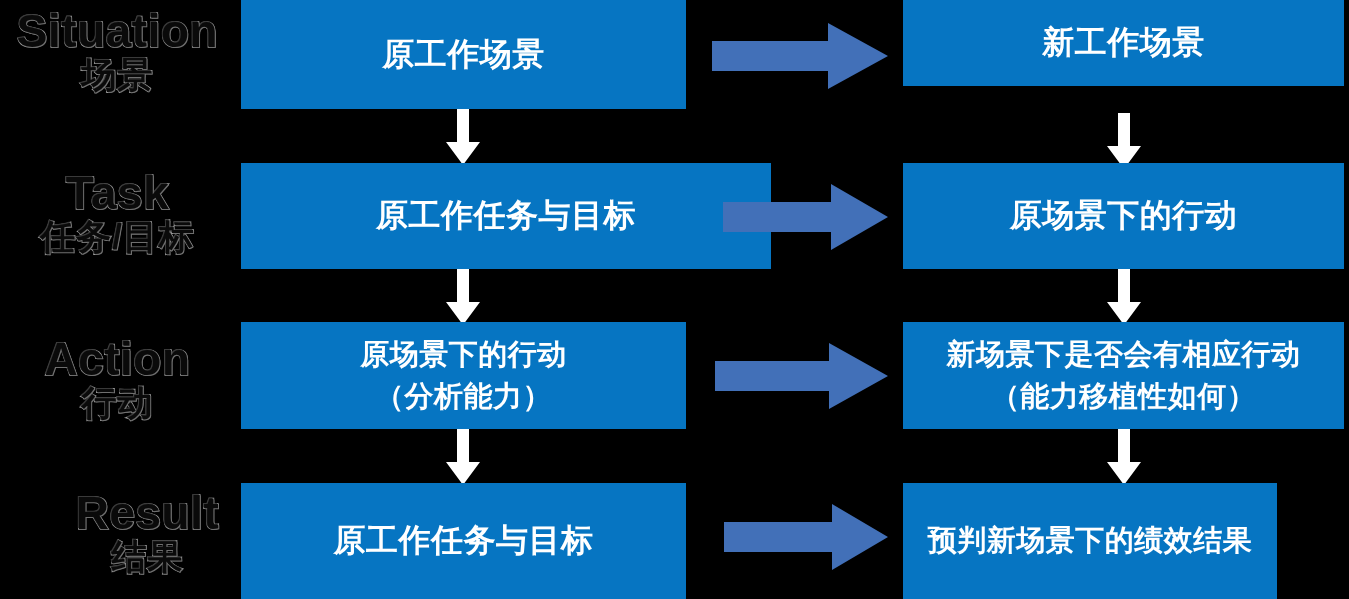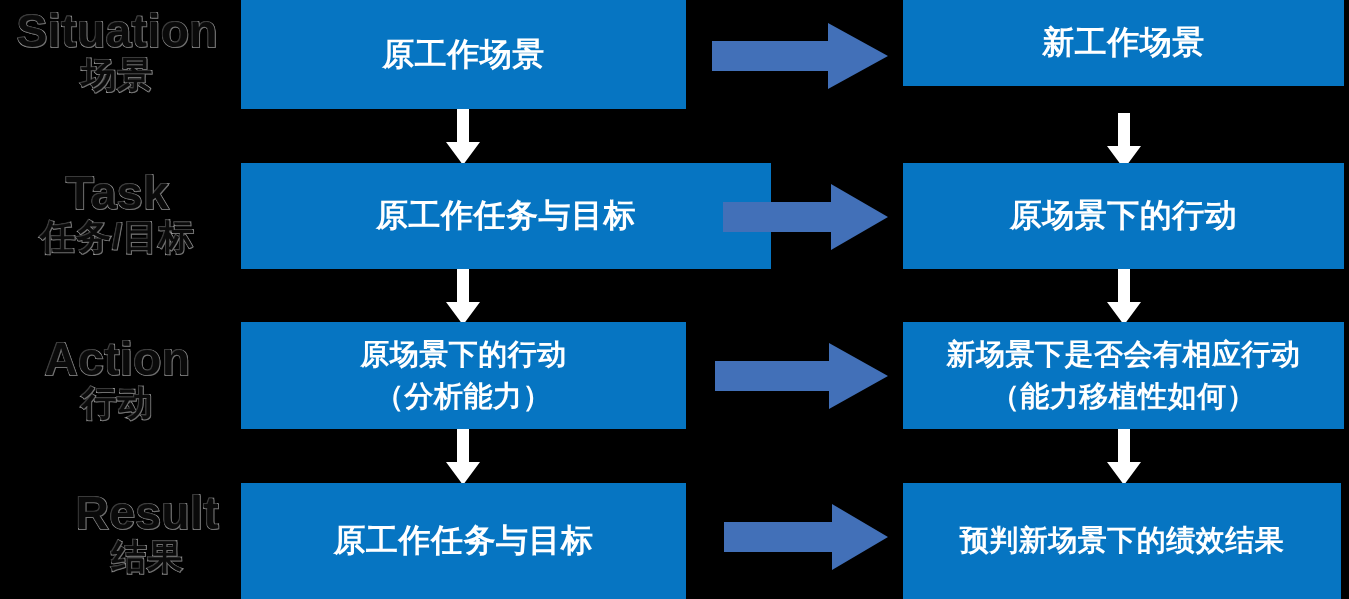--- a/index.html
+++ b/index.html
@@ -190,21 +190,21 @@
   <div class="v-arrow" style="left:1107px; top:429px;">
     <svg width="34" height="56" viewBox="0 0 34 56" xmlns="http://www.w3.org/2000/svg">
       <polygon points="11,0 23,0 23,33 34,33 17,56 0,33 11,33" fill="#ffffff"></polygon>
     </svg>
   </div>
 
   <div class="box" style="left:241px; top:483px; width:445px; height:116px;">
     <span class="line">原工作任务与目标</span>
   </div>
 
-  <div class="box wide-text" style="left:903px; top:483px; width:438px; height:116px;">
+  <div class="box wide-text" style="left:903px; top:483px; width:374px; height:116px;">
     <span class="line">预判新场景下的绩效结果</span>
   </div>
 
   <div class="h-arrow" style="left:724px; top:504px; width:164px; height:66px;">
     <svg viewBox="0 0 164 66" preserveAspectRatio="none" xmlns="http://www.w3.org/2000/svg">
       <polygon points="0,18 108,18 108,0 164,33 108,66 108,48 0,48" fill="#4270b8"></polygon>
     </svg>
   </div>
 
 </div>

